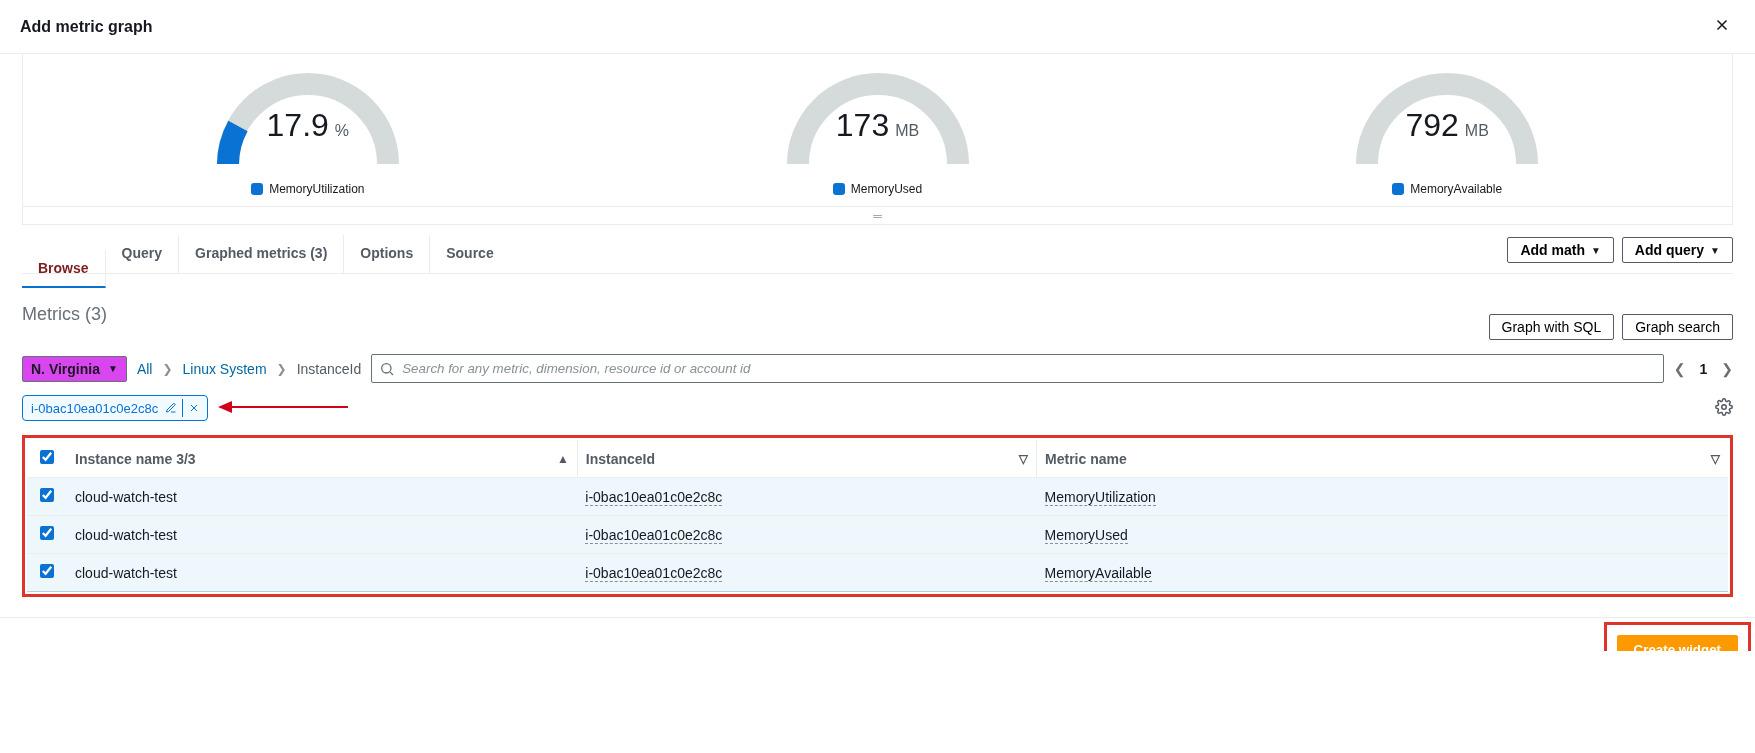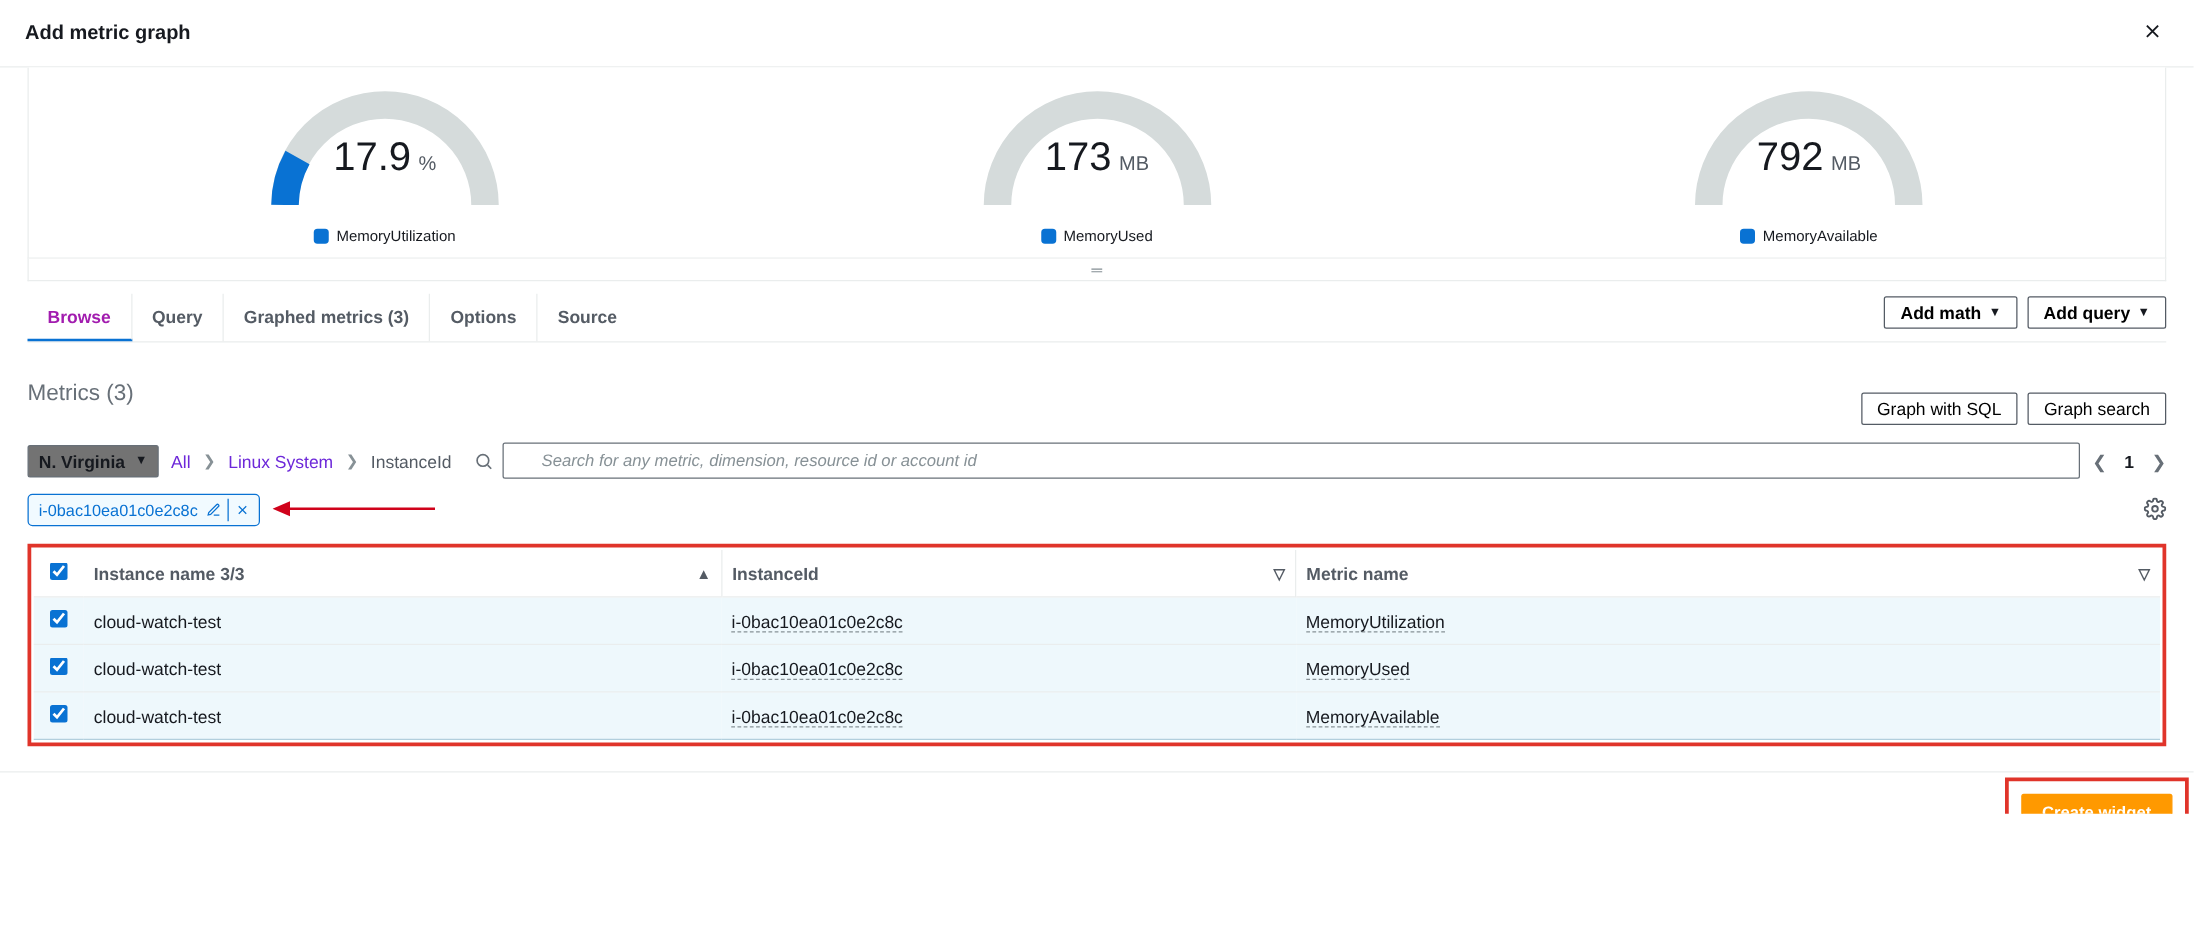--- a/index.html
+++ b/index.html
@@ -27,43 +27,43 @@
 
   
   .grip-bar { height: 18px; display: flex; justify-content: center; align-items: center; border: 1px solid #eaeded; border-top: none; background: #fff; }
   .grip-bar span { color: #879196; font-size: 12px; line-height:1; }
 
   
   .tabs-row { display: flex; align-items: center; justify-content: space-between; padding-top: 10px; border-bottom: 1px solid #eaeded; }
   .tabs { display: flex; }
   .tab { padding: 10px 16px; border-right: 1px solid #eaeded; cursor: pointer; font-weight: 700; color: #545b64; }
   .tab:last-child { border-right: none; }
-  .tab.active { color: #a21caf; border-bottom: 2px solid #0972d3; position: relative; top: 0; }
+  .tab.active { color: #7f1d1d; border-bottom: 2px solid #0972d3; position: relative; top: 15px; }
   .tabs-row-right { display: flex; gap: 8px; padding-bottom: 8px; }
   .btn { border: 1px solid #545b64; background: #fff; border-radius: 2px; padding: 4px 12px; font-size: 14px; font-weight: 700; cursor: pointer; display: flex; align-items: center; gap: 6px; }
   .btn-caret::after { content: "▼"; font-size: 10px; color:#16191f; }
 
   
   .metrics-head { display: flex; justify-content: space-between; align-items: center; padding: 14px 0; }
   .metrics-head h2 { font-size: 18px; font-weight: 700; }
   .metrics-head h2 span { color: #687078; font-weight: 400; }
   .metrics-head-buttons { display: flex; gap: 8px; }
   .btn-thin { font-weight: 400; margin-top: 26px; }
 
   
   .filter-row { display: flex; align-items: center; gap: 10px; }
-  .region-sel { border: 1px solid #687078; background: #737373; padding: 4px 8px; font-weight: 700; display: flex; align-items: center; gap: 8px; cursor: pointer; border-radius: 2px; }
+  .region-sel { border: 1px solid #687078; background: #d946ef; padding: 4px 8px; font-weight: 700; display: flex; align-items: center; gap: 8px; cursor: pointer; border-radius: 2px; }
   .region-sel::after { content: "▼"; font-size: 10px; }
-  .bc-link { color: #6d28d9; cursor: pointer; }
+  .bc-link { color: #0369a1; cursor: pointer; }
   .bc-sep { color: #879196; font-size:12px; }
   .bc-last { color: #545b64; }
 
   .search-wrap { flex: 1; position: relative; display: flex; align-items: center; }
   .search-wrap svg { position: absolute; left: 8px; width: 16px; height: 16px; color: #687078; }
-  .search-input { width: 100%; padding: 6px 10px 6px 30px; border: 1px solid #687078; border-radius: 2px; font-style: italic; color: #0369a1; margin-left: 31px; }
+  .search-input { width: 100%; padding: 6px 10px 6px 30px; border: 1px solid #687078; border-radius: 2px; font-style: italic; color: #0369a1; }
   .search-input::placeholder { color: #879196; font-style: italic; }
 
   .pager { display: flex; align-items: center; gap: 14px; color: #687078; }
   .pager .pg-current { color: #16191f; font-weight: 700; }
   .pager button { background: none; border: none; cursor: pointer; color: #687078; font-size: 14px; }
 
   
   .token-row { display: flex; justify-content: space-between; align-items: center; margin-top: 12px; }
   .token { display: flex; align-items: center; border: 1px solid #0972d3; background: #f1faff; color: #0972d3; padding: 3px 4px; border-radius: 4px; font-size: 13px; }
   .token .token-text { padding: 0 4px; }

